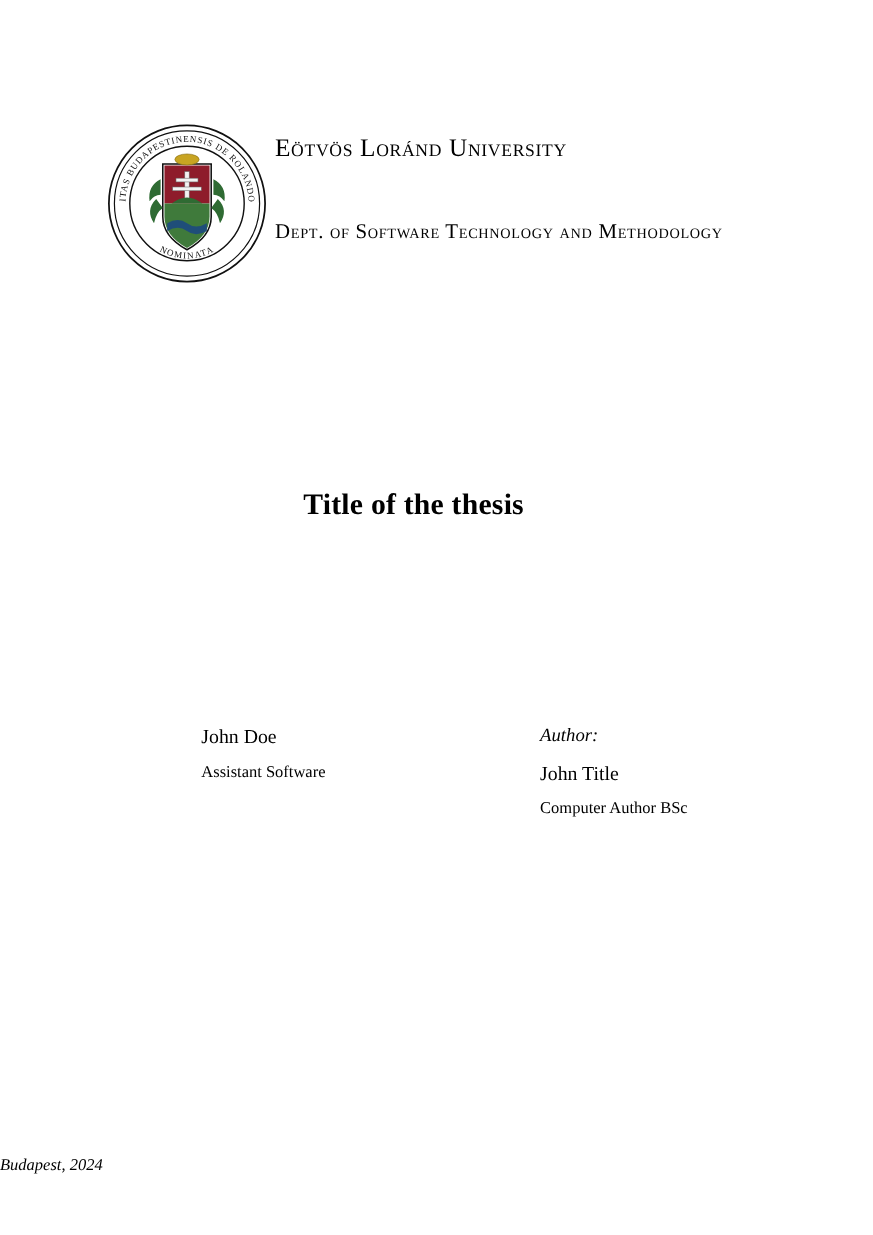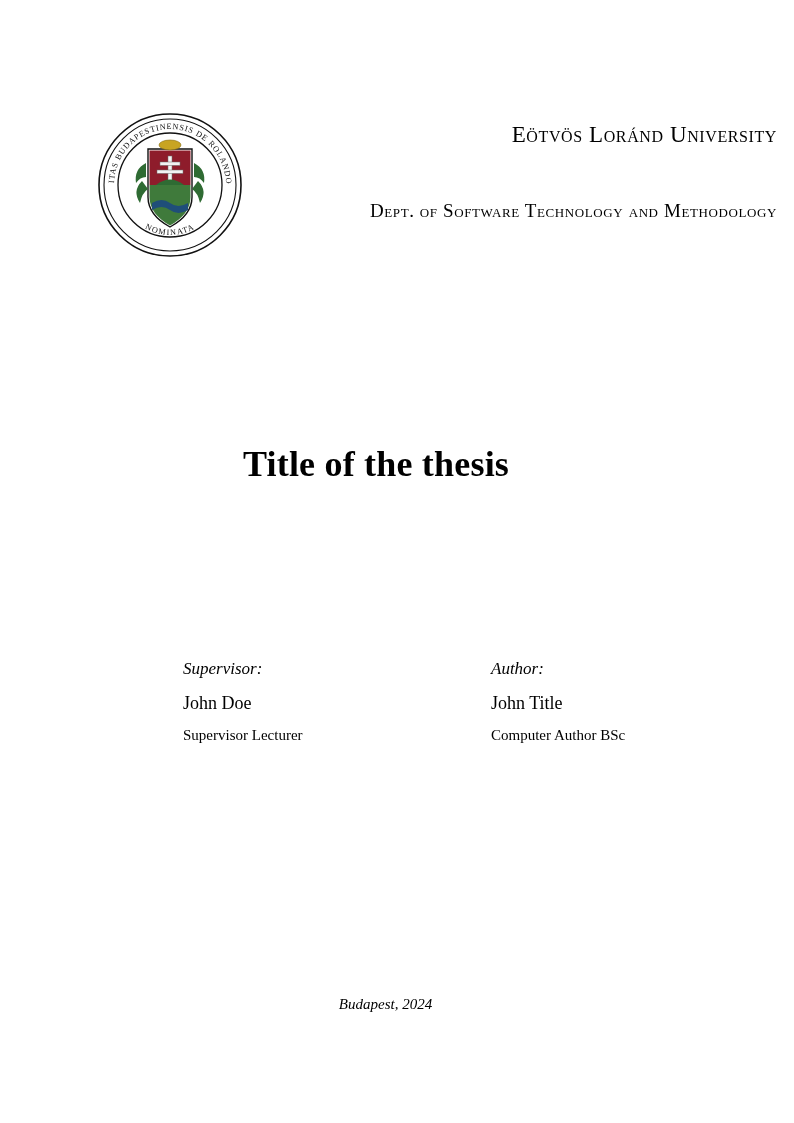--- a/index.html
+++ b/index.html
@@ -28,24 +28,24 @@
   }
   .crest {
     position: absolute;
     left: 96px;
     top: 7px;
     width: 148px;
     height: 148px;
   }
   .header-lines {
     position: absolute;
-    left: 267px;
+    left: 250px;
     top: 0;
     width: 510px;
-    text-align: right;
+    text-align: left;
   }
   .header-line {
     font-family: "Liberation Serif", serif;
     color: #000;
     letter-spacing: 0.6px;
     white-space: nowrap;
   }
   .hl1 {
     font-size: 23px;
     margin-top: 18px;
@@ -63,21 +63,21 @@
     font-variant: small-caps;
   }
 
   
   .thesis-title {
     position: absolute;
     left: 0;
     top: 443px;
     width: 752px;
     text-align: center;
-    font-size: 36px;
+    font-size: 27px;
     font-weight: bold;
     font-family: "Liberation Serif", serif;
     letter-spacing: 0.2px;
   }
 
   
   .credits {
     position: absolute;
     left: 0;
     top: 660px;
@@ -103,23 +103,22 @@
   .credit-sub {
     font-size: 15px;
     margin: 0;
     line-height: 1.1;
   }
 
   
   .footer-place {
     position: absolute;
     left: 0;
-    top: 996px;
+    top: 1052px;
     width: 771px;
-    text-align: center;
     font-style: italic;
     font-size: 15px;
   }
 </style>
 </head>
 <body>
 
 <div class="page">
 
   <div class="header">
@@ -167,23 +166,22 @@
     <div class="header-lines">
       <div class="header-line hl1 sc">Eötvös Loránd University</div>
       <div class="header-line hl3 sc">Dept. of Software Technology and Methodology</div>
     </div>
   </div>
 
   <div class="thesis-title">Title of the thesis</div>
 
   <div class="credits">
     <div class="credit-col col-supervisor">
-      <p class="credit-role">Supervisor:</p>
       <p class="credit-name">John Doe</p>
-      <p class="credit-sub">Supervisor Lecturer</p>
+      <p class="credit-sub">Assistant Software</p>
     </div>
     <div class="credit-col col-author">
       <p class="credit-role">Author:</p>
       <p class="credit-name">John Title</p>
       <p class="credit-sub">Computer Author BSc</p>
     </div>
   </div>
 
   <div class="footer-place">Budapest, 2024</div>
 

